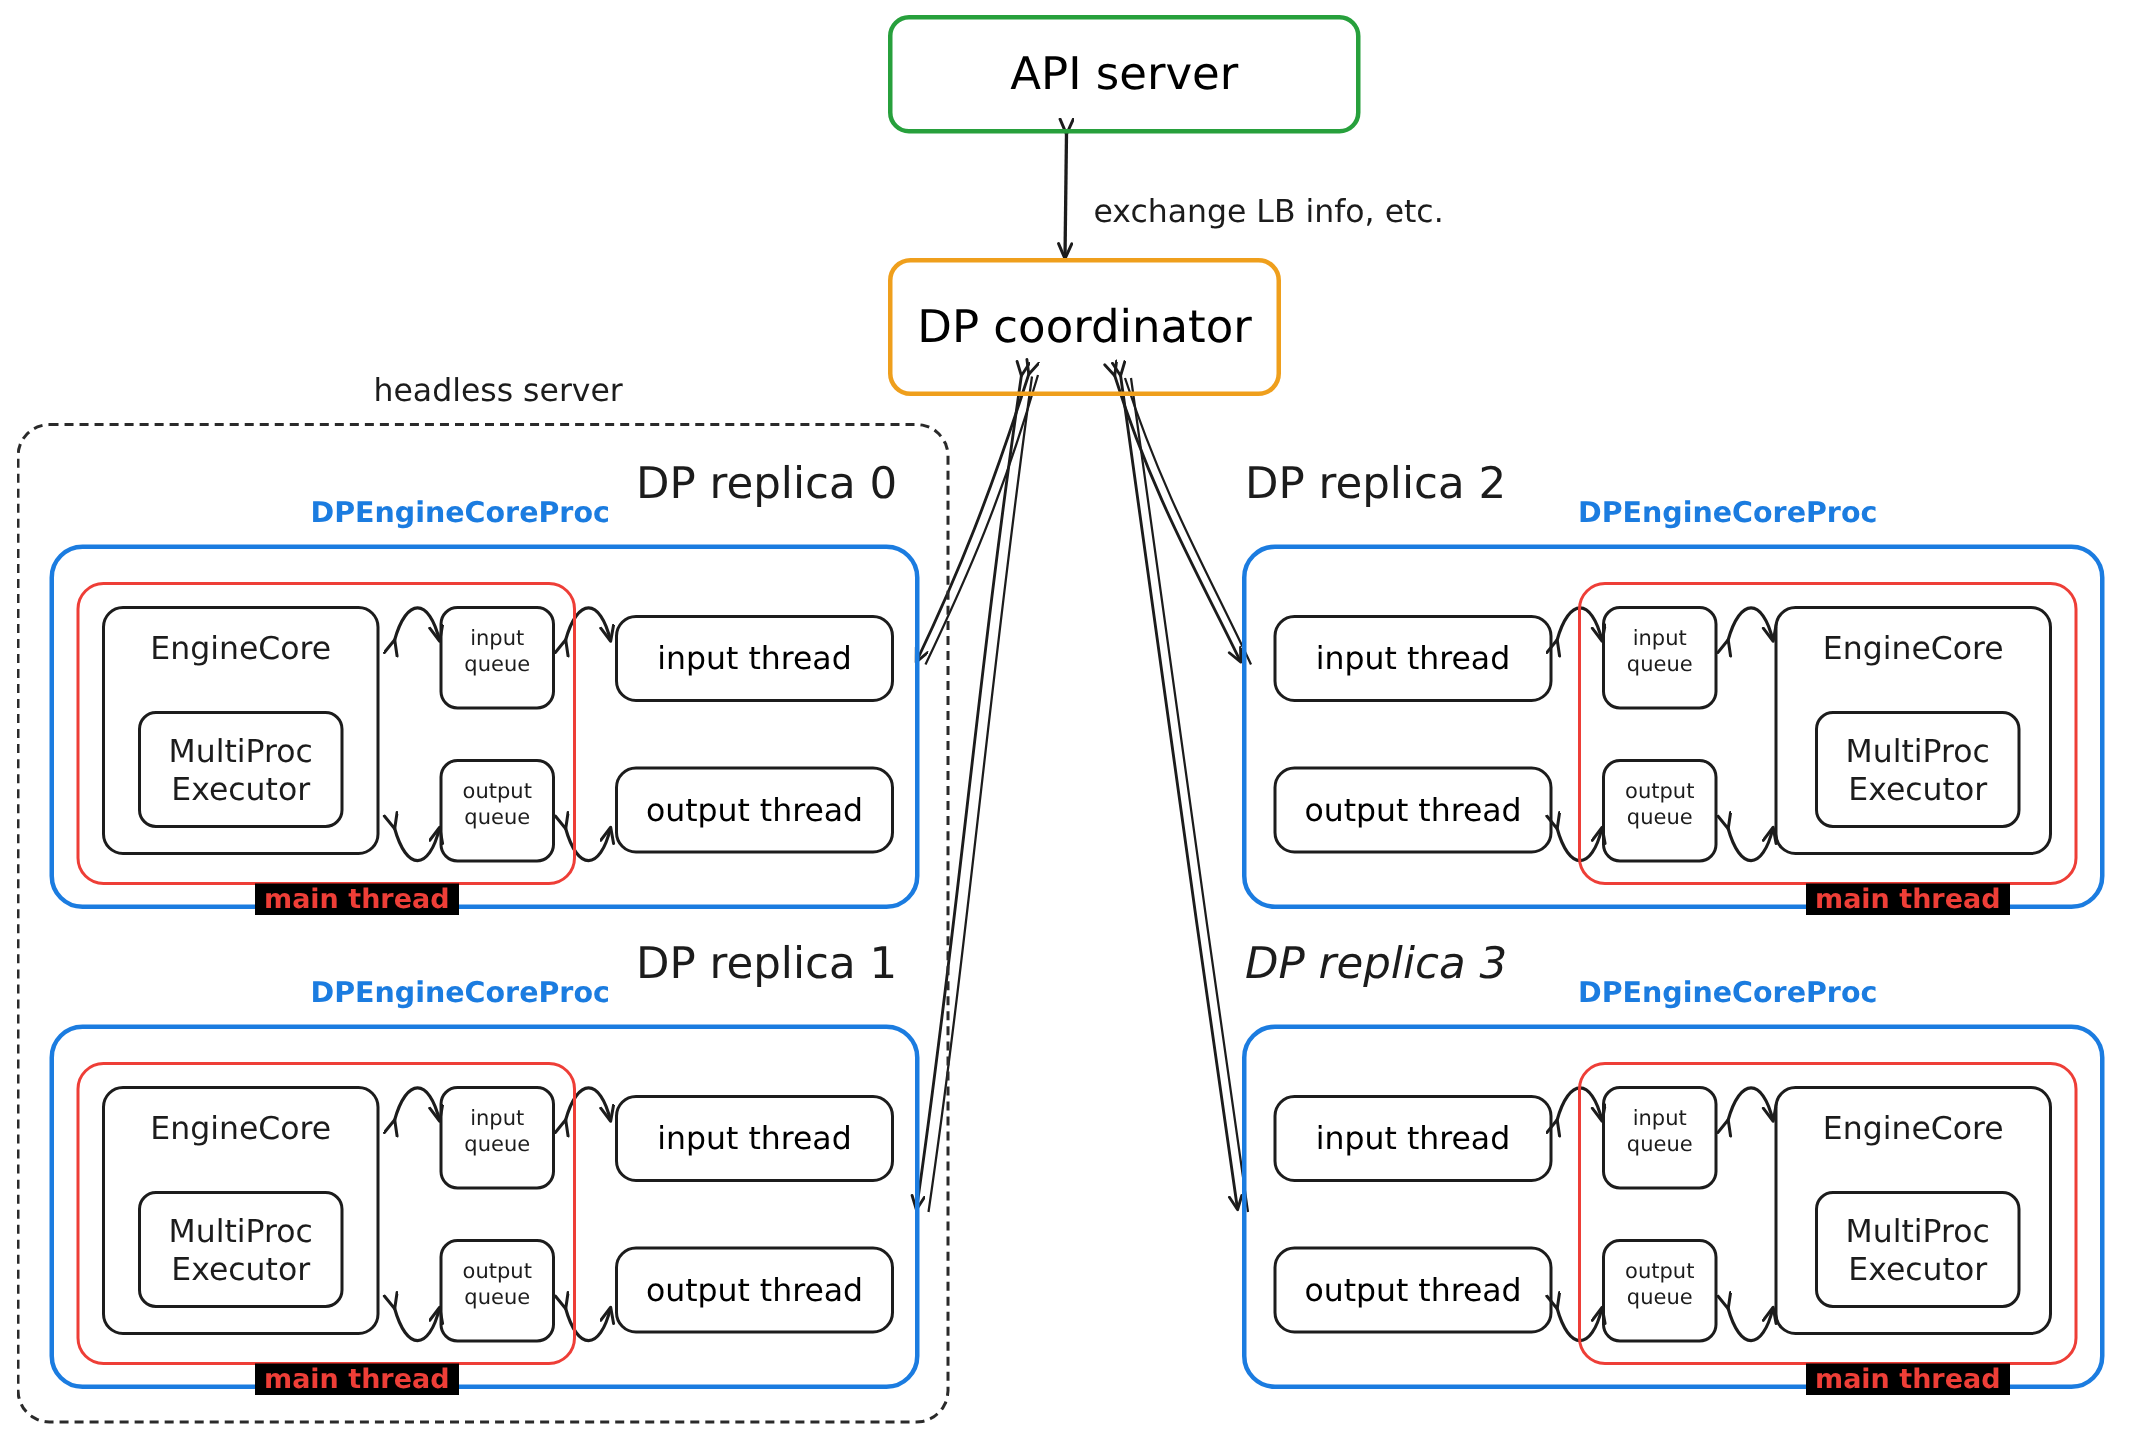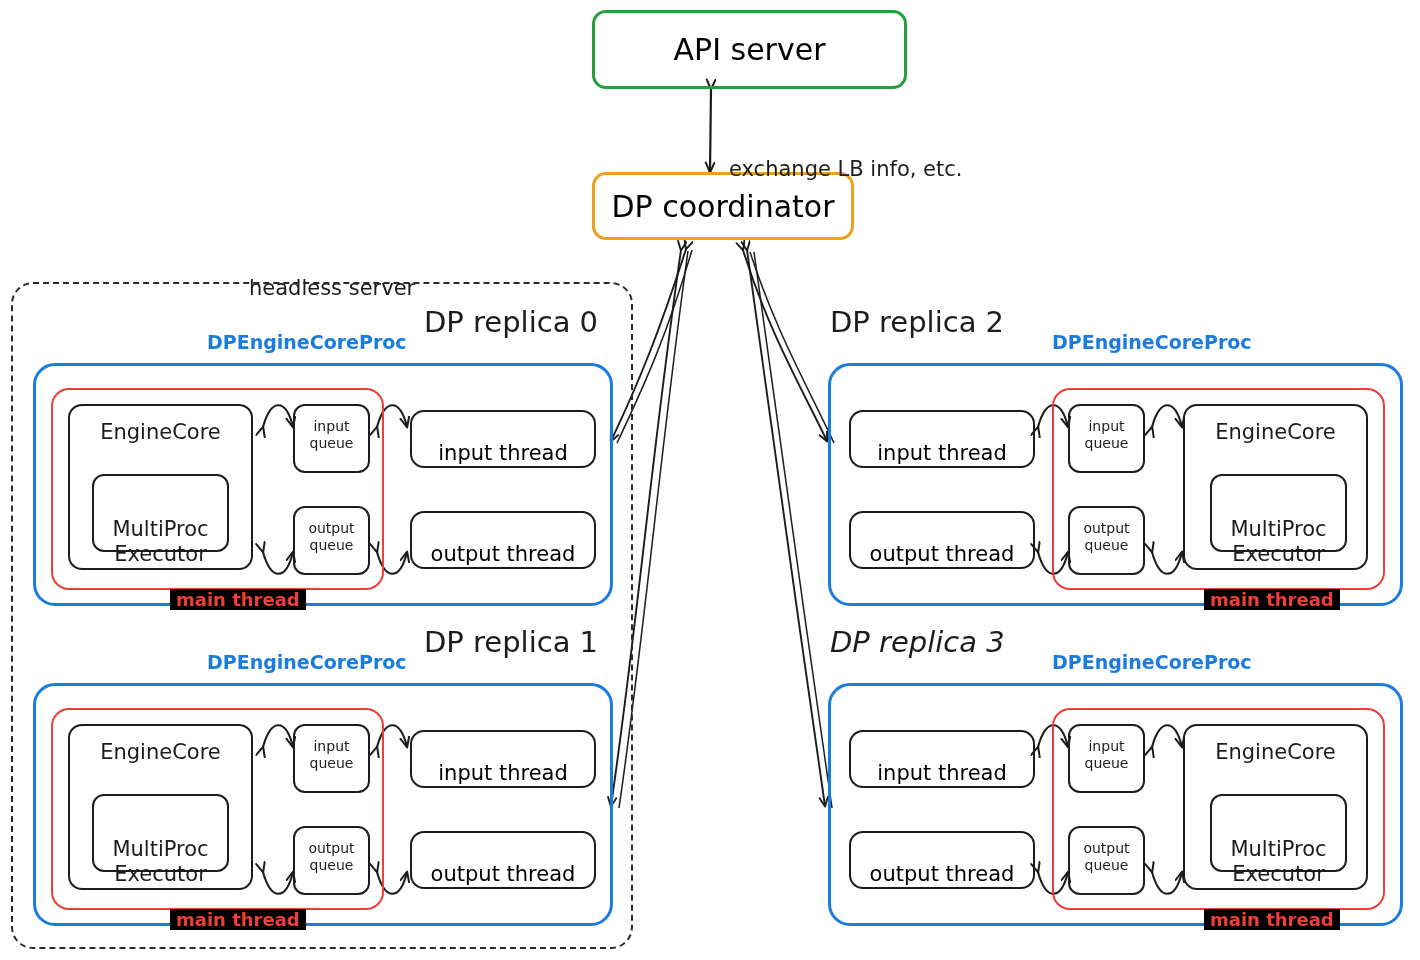--- a/index.html
+++ b/index.html
@@ -49,21 +49,21 @@
   }
 
   .label {
     position: absolute;
     color: #1c1c1c;
     white-space: nowrap;
     line-height: 1.15;
   }
   .txt-big     { font-size: 30px; }
   .txt-title   { font-size: 29px; }
-  .txt-med     { font-size: 21px; margin-top: 28px; }
+  .txt-med     { font-size: 21px; }
   .txt-small   { font-size: 14px; }
   .blue-txt    { color: #1b7ce0; font-size: 19px; font-weight: 600; }
   .red-txt     { color: #ee3e37; font-size: 18px; font-weight: 600; }
 
   .boxlabel {
     position: absolute;
     white-space: pre-line;
     text-align: center;
     color: #1c1c1c;
     line-height: 1.18;
@@ -147,21 +147,21 @@
       <path d="M1152,747 C1160,718 1175,718 1182,747" stroke="#1c1c1c" stroke-width="2.1" fill="none" marker-start="url(#ah)" marker-end="url(#ah)"></path>
       <path d="M1038,872 C1046,901 1061,901 1068,872" stroke="#1c1c1c" stroke-width="2.1" fill="none" marker-start="url(#ah)" marker-end="url(#ah)"></path>
       <path d="M1152,872 C1160,901 1175,901 1182,872" stroke="#1c1c1c" stroke-width="2.1" fill="none" marker-start="url(#ah)" marker-end="url(#ah)"></path>
     </g>
   </svg>
 
   <div class="rbox green" style="left:592px; top:10px; width:315px; height:79px;">
     <span class="txt-big">API server</span>
   </div>
 
-  <div class="rbox orange" style="left:592px; top:172px; width:262px; height:68px;">
+  <div class="rbox orange" style="left:592px; top:172px; width:262px; height:92px;border-radius:15px;">
     <span class="txt-big">DP coordinator</span>
   </div>
 
   <div class="label txt-med" style="left:729px; top:129px;">exchange LB info, etc.</div>
 
   <div class="label txt-med" style="left:249px; top:248px;">headless server</div>
 
   <div class="rbox dashed" style="left:11px; top:282px; width:622px; height:667px;"></div>
 
   <div class="label txt-title" style="left:424px; top:306px;">DP replica 0</div>

